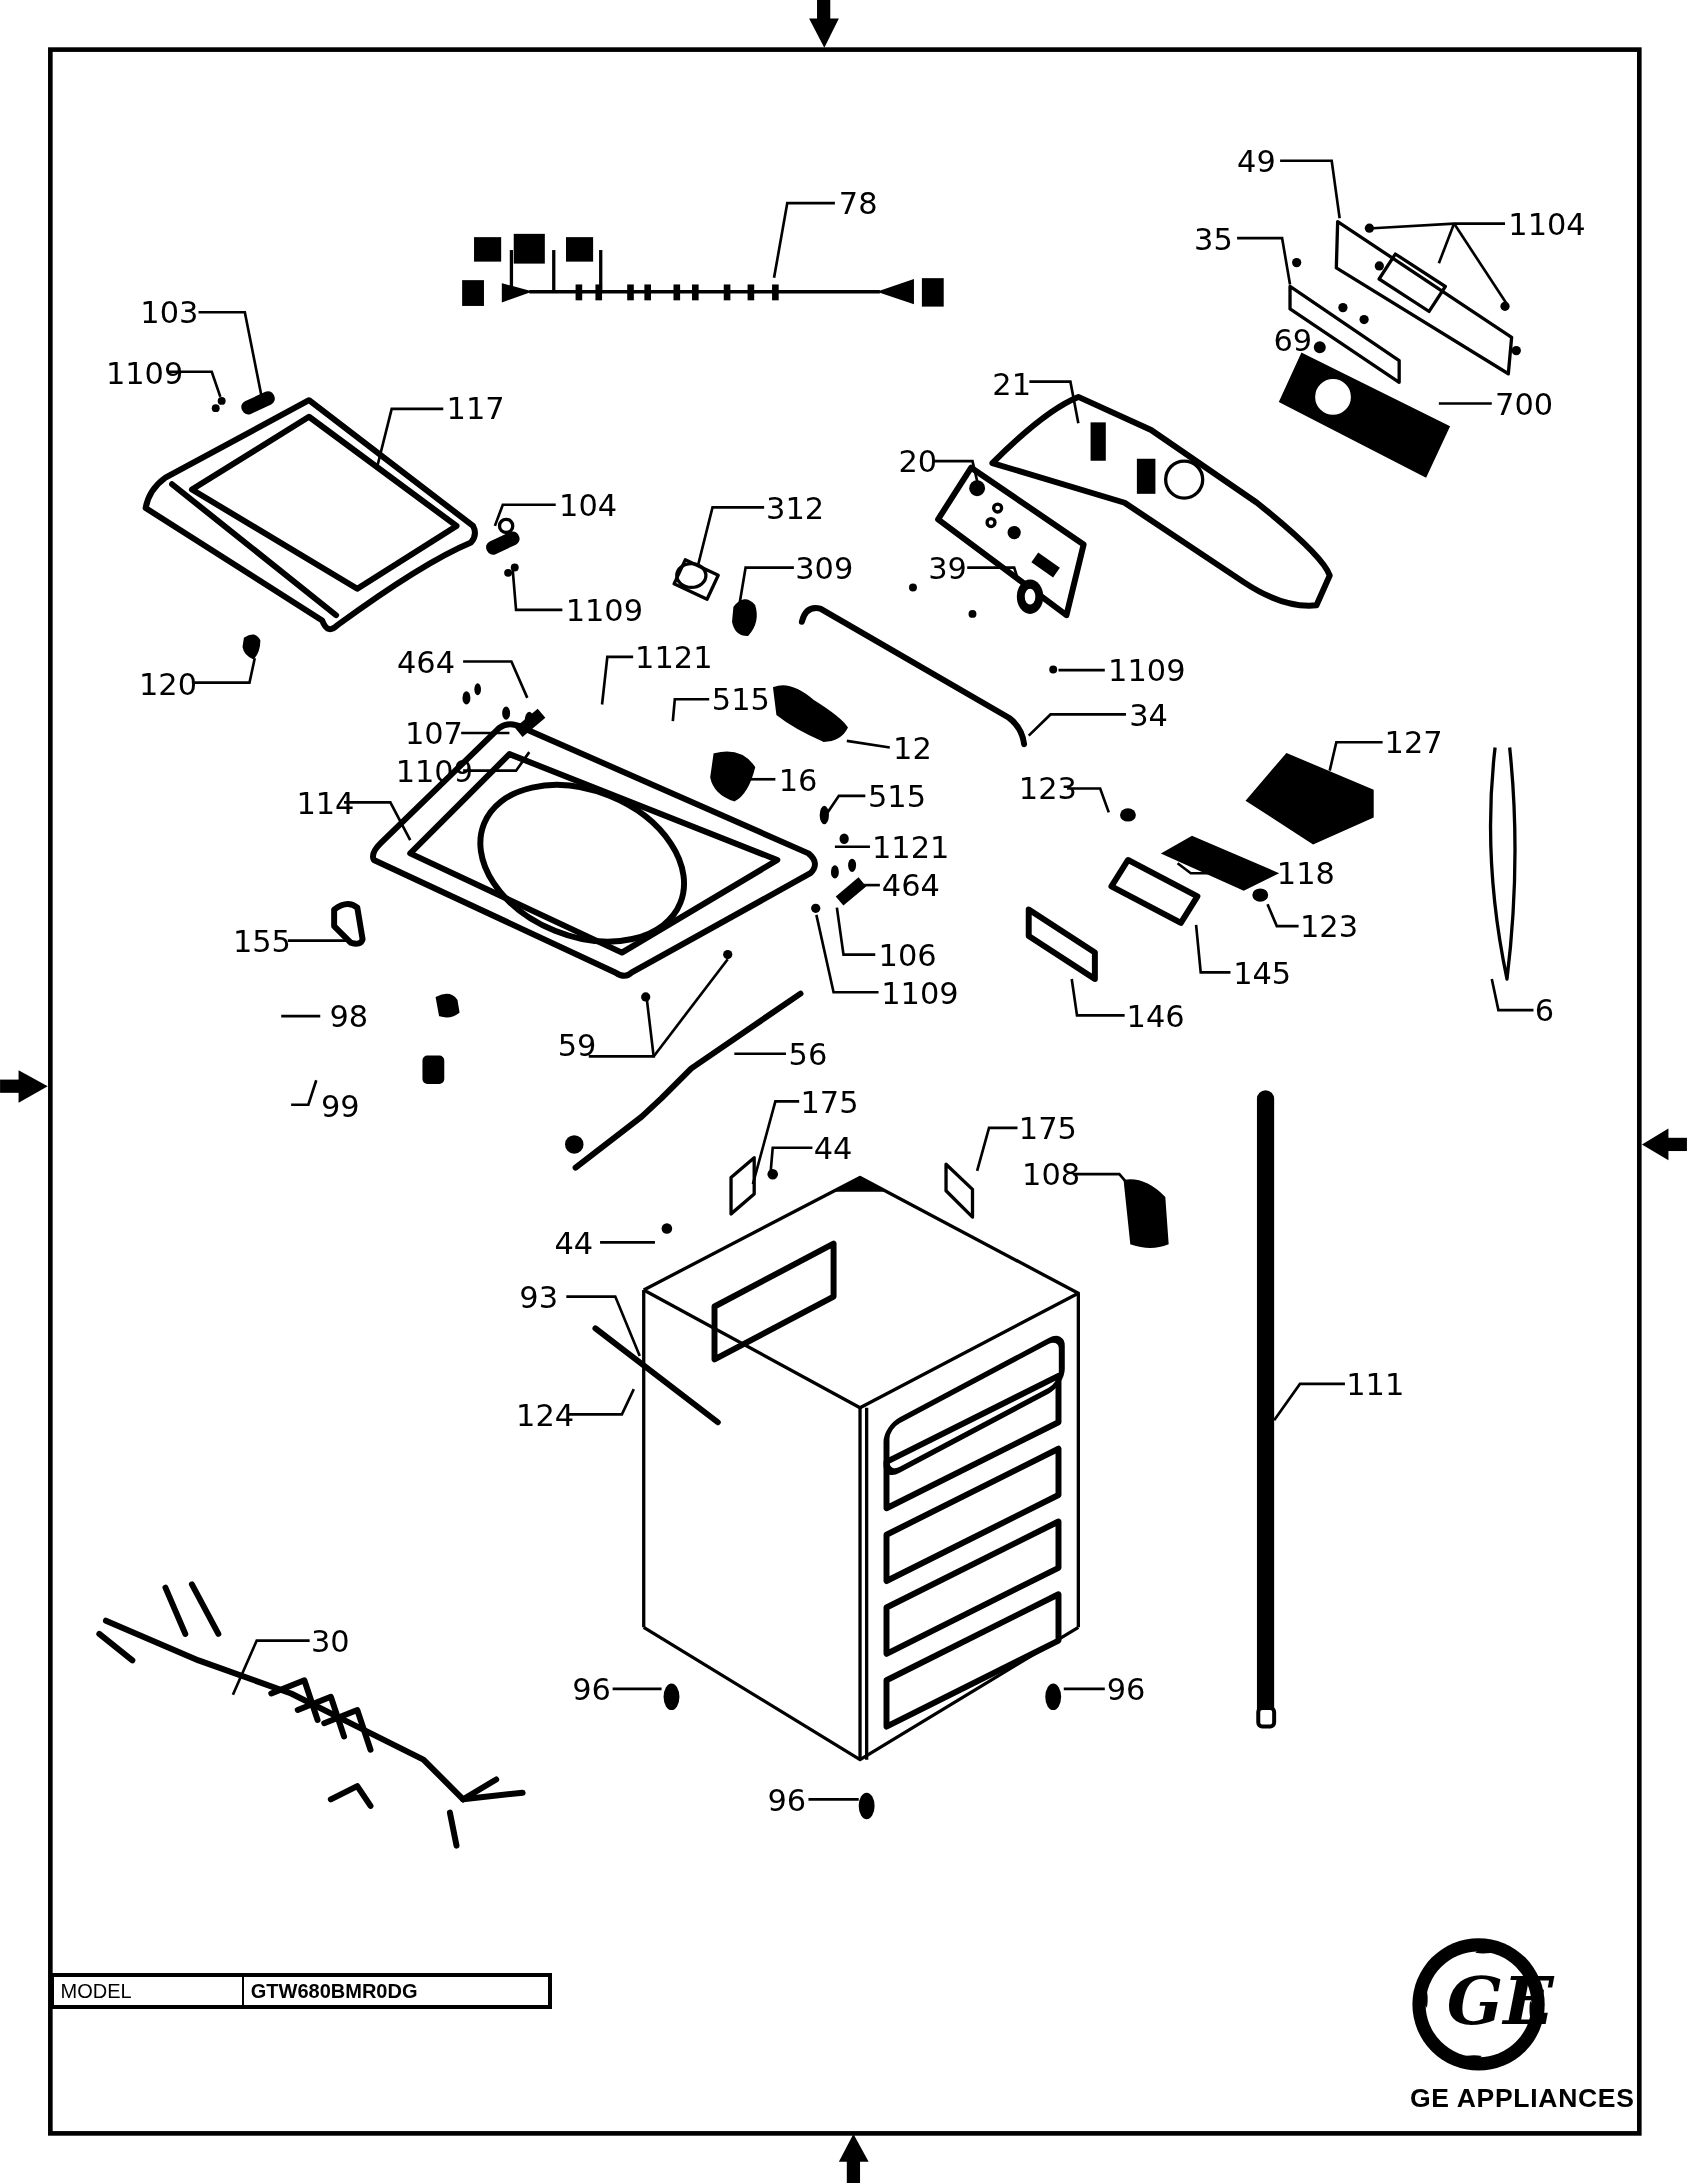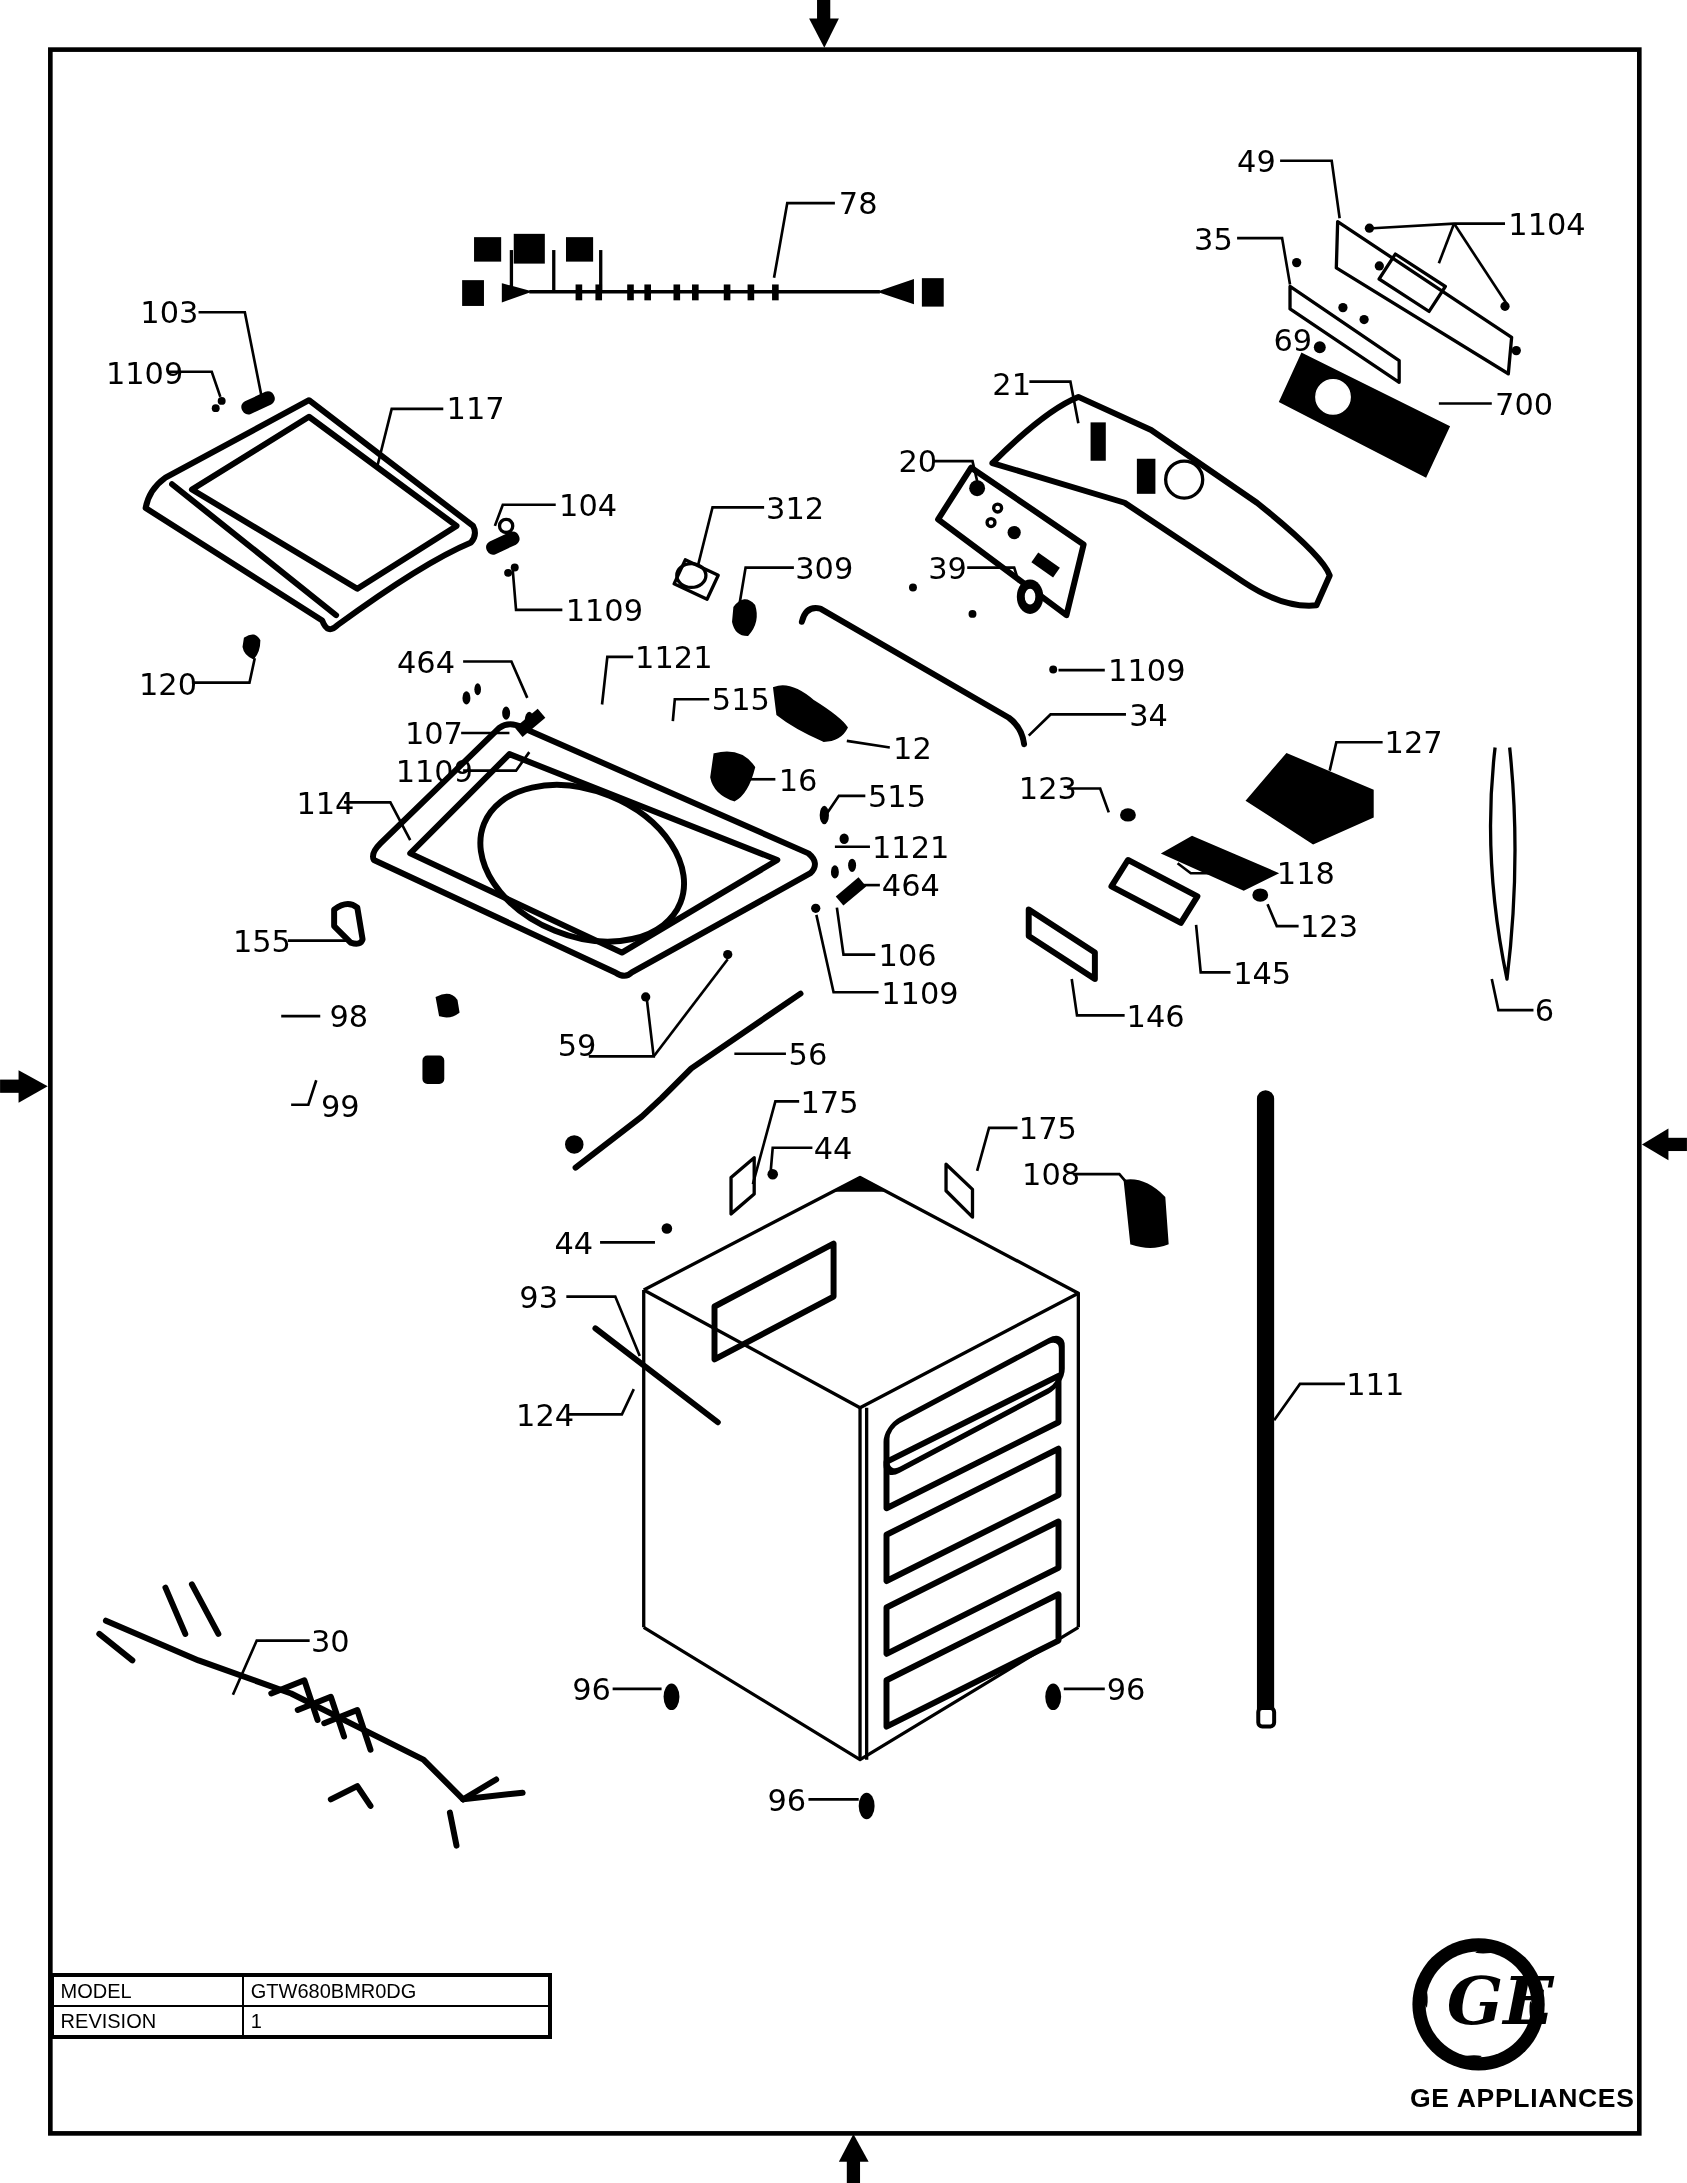--- a/index.html
+++ b/index.html
@@ -7,21 +7,21 @@
   #sheet { position:absolute; left:0; top:0; width:1687px; height:2183px; }
   .callout-text { font-family:"DejaVu Sans", sans-serif; font-size:46px; fill:#000; }
   .lead { stroke:#000; stroke-width:4; fill:none; }
   .part { stroke:#000; stroke-width:9; fill:none; stroke-linejoin:round; stroke-linecap:round; }
   .part-thin { stroke:#000; stroke-width:5; fill:none; stroke-linejoin:round; }
   .solid { fill:#000; stroke:#000; stroke-width:3; }
   .frame { stroke:#000; stroke-width:7; fill:none; }
   .tb-table { position:absolute; left:50px; top:1973px; border-collapse:collapse; border:4px solid #000; }
   .tb-table td { border:2px solid #000; height:28px; padding:0 6.6px; font-size:20px; color:#000; white-space:nowrap; }
   .tb-table td.k { font-weight:normal; width:175px; }
-  .tb-table td.v { width:291px; }
+  .tb-table td.v { width:291px;font-weight:bold; }
   .brand { position:absolute; left:1370px; top:2083px; font-size:26.5px; font-weight:bold; color:#000; letter-spacing:0.7px;margin-left:40px; }
 </style>
 </head>
 <body>
 
 <svg id="sheet" viewBox="0 0 2550 3300" xmlns="http://www.w3.org/2000/svg">
 
   <rect class="frame" x="76" y="75" width="2402" height="3150"></rect>
 
   <g>
@@ -377,21 +377,17 @@
     <text x="-48" y="30" font-family="DejaVu Serif, serif" font-style="italic" font-weight="bold" font-size="100" fill="#000">GE</text>
   </g>
 </svg>
 
 <table class="tb-table">
   <tbody>
       <tr>
     <td class="k">MODEL</td>
     <td class="v">GTW680BMR0DG</td>
   </tr>
-  <tr>
-    <td class="k">REVISION</td>
-    <td class="v">1</td>
-  </tr>
 </tbody>
   </table>
 
 <div class="brand">GE APPLIANCES</div>
 
 
 </body></html>

